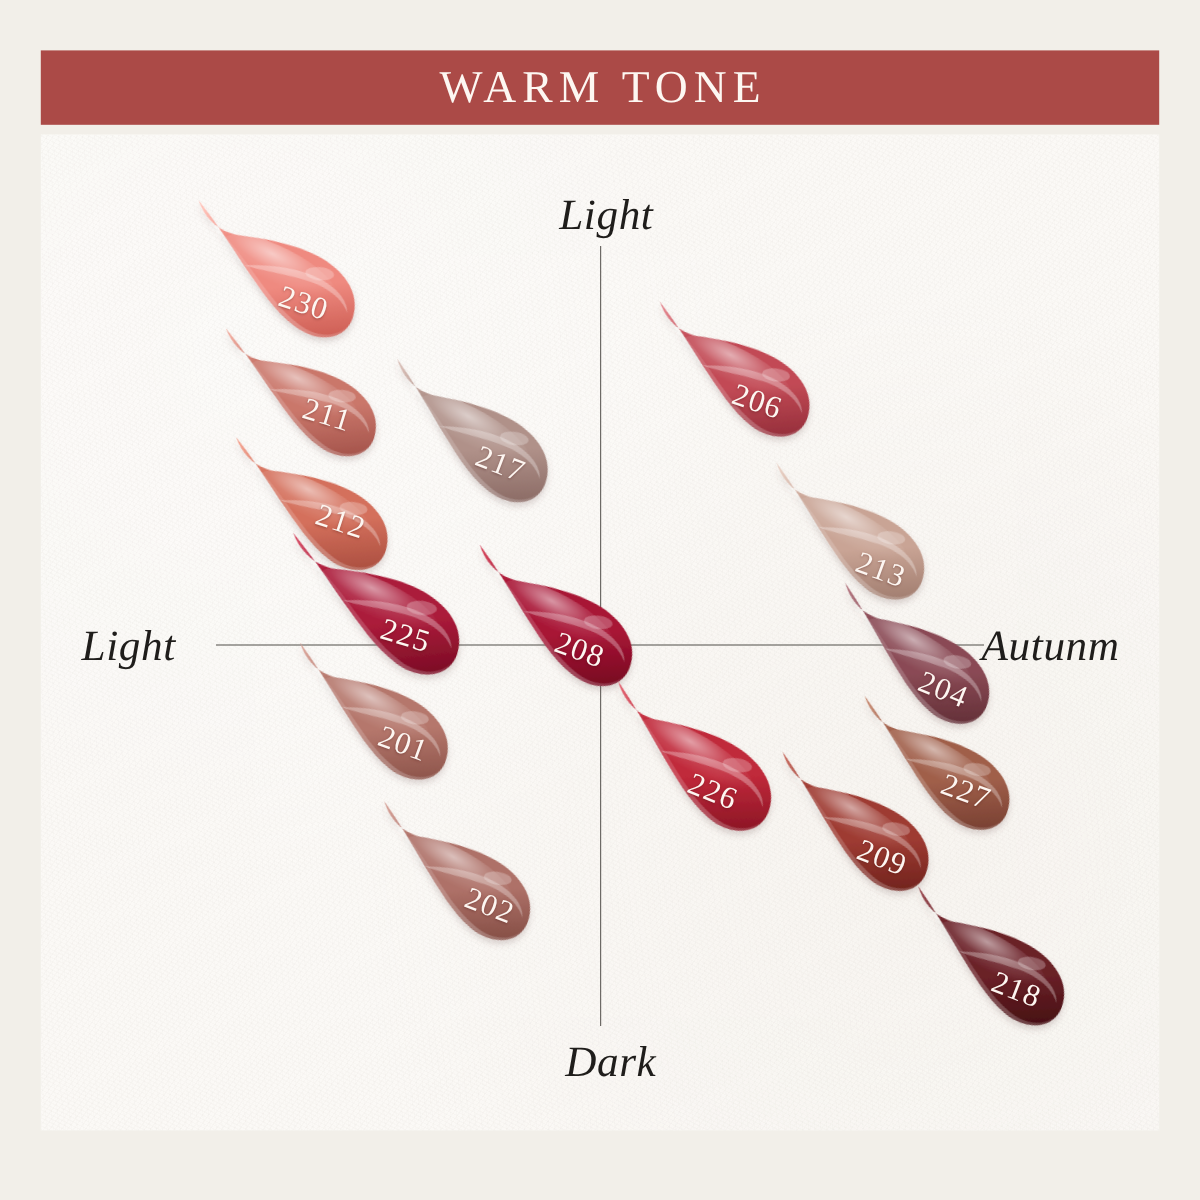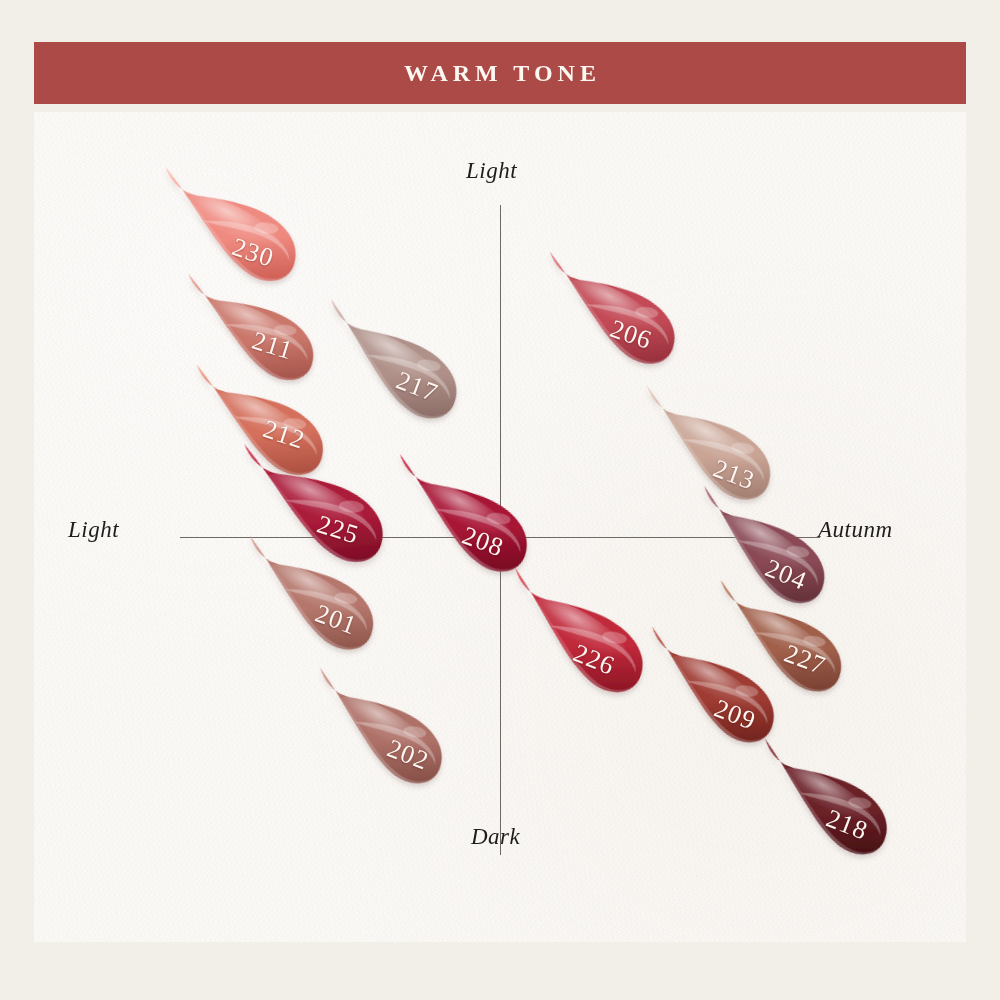--- a/index.html
+++ b/index.html
@@ -31,23 +31,23 @@
     height: 62px;
     background: #ab4a47;
     display: flex;
     align-items: center;
     justify-content: center;
     box-sizing: border-box;
   }
   .banner-title {
     color: #fdf7f2;
     font-family: "Liberation Serif", "DejaVu Serif", serif;
-    font-size: 24px;
+    font-size: 38px;
     letter-spacing: 5px;
-    font-weight: 700;
+    font-weight: 400;
     white-space: nowrap;
     text-indent: 5px;
   }
 
   
   .canvas {
     position: absolute;
     left: 34px;
     top: 112px;
     width: 932px;
@@ -74,21 +74,21 @@
     position: absolute;
     background: #6d6a66;
   }
   .axis-v { width: 1px; }
   .axis-h { height: 1px; }
 
   .axis-label {
     position: absolute;
     font-family: "Liberation Serif", "DejaVu Serif", serif;
     font-style: italic;
-    font-size: 23px;
+    font-size: 36px;
     color: #1f1d1b;
     white-space: nowrap;
     letter-spacing: 0.5px;
   }
 
   
   .swatch {
     position: absolute;
     transform-origin: 50% 50%;
   }
@@ -114,21 +114,21 @@
     <div class="banner-title">WARM TONE</div>
   </div>
 
   <div class="canvas">
     <div class="paper-texture"></div>
 
     <div class="axis-v" style="left:466px; top:93px; height:650px;"></div>
     <div class="axis-h" style="left:146px; top:425px; width:640px;"></div>
 
     <div class="axis-label" style="left:432px; top:46px;">Light</div>
-    <div class="axis-label" style="left:437px; top:712px;text-align:center;">Dark</div>
+    <div class="axis-label" style="left:437px; top:752px;text-align:center;">Dark</div>
     <div class="axis-label" style="left:34px;  top:405px;">Light</div>
     <div class="axis-label" style="left:784px; top:405px;">Autunm</div>
 
     <div id="swatch-layer">
         <div class="swatch" style="left: 109px; top: 71px; width: 160px; height: 99px; transform: rotate(18deg);">
 <svg width="160" height="99" viewBox="0 0 200 124" xmlns="http://www.w3.org/2000/svg">
   <defs>
     <linearGradient id="g-sw0" x1="8%" y1="4%" x2="86%" y2="98%">
       <stop offset="0%" stop-color="#ffc2b8"></stop>
       <stop offset="22%" stop-color="#ef8a80"></stop>

